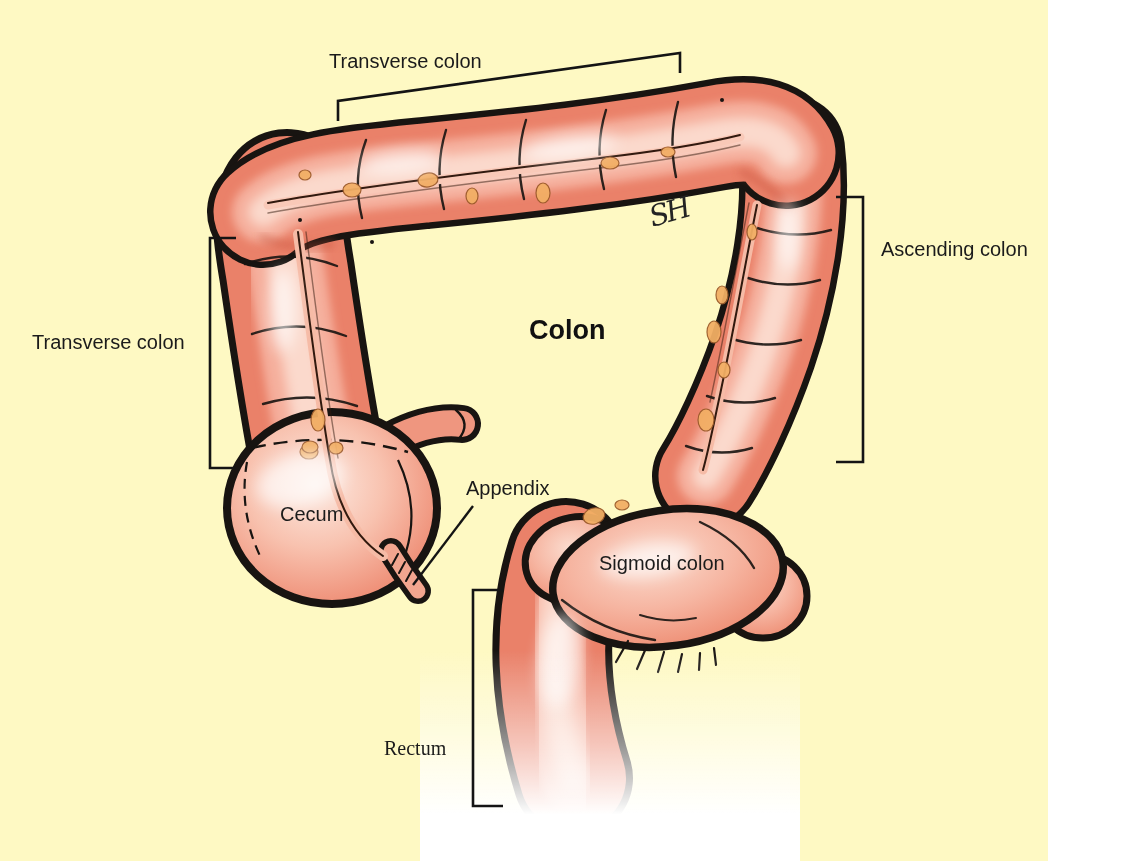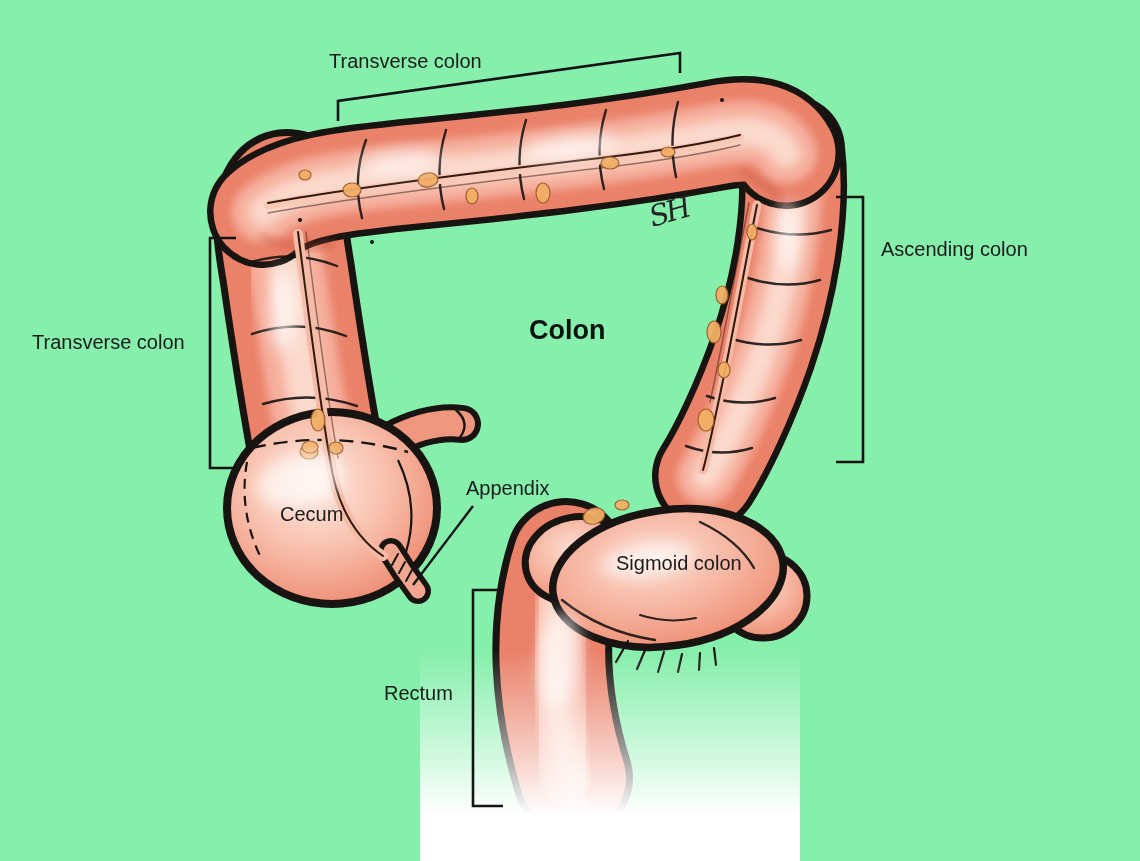--- a/index.html
+++ b/index.html
@@ -1,16 +1,16 @@
 <!DOCTYPE html>
 <html><head>
 <meta charset="utf-8">
 <style>
   html,body{margin:0;padding:0;background:#ffffff;}
-  .stage{position:relative;width:1140px;height:861px;background:#86efac;overflow:hidden;
+  .stage{position:relative;width:1048px;height:861px;background:#fef9c3;overflow:hidden;
          font-family:"Liberation Sans",sans-serif;}
   .stage svg{position:absolute;left:0;top:0;}
   .lbl{position:absolute;font-size:20px;color:#1b1b1b;white-space:nowrap;line-height:1.1;}
   .title{position:absolute;font-size:27px;font-weight:bold;color:#111;white-space:nowrap;margin-left:32px;}
   .sig{position:absolute;font-family:"DejaVu Serif",serif;font-style:italic;font-size:29px;
        color:#242424;transform:rotate(-16deg);letter-spacing:-3px;}
 </style>
 </head>
 <body>
 
@@ -192,17 +192,17 @@
       <line x1="473" y1="506" x2="413" y2="585" stroke-width="2.4"></line>
     </g>
   </svg>
 
   <div class="lbl" style="left:329px;top:50px;">Transverse colon</div>
   <div class="lbl" style="left:881px;top:238px;">Ascending colon</div>
   <div class="lbl" style="left:32px;top:331px;">Transverse colon</div>
   <div class="title" style="left:497px;top:315px;">Colon</div>
   <div class="lbl" style="left:272px;top:503px;margin-left:8px;">Cecum</div>
   <div class="lbl" style="left:466px;top:477px;">Appendix</div>
-  <div class="lbl" style="left:616px;top:552px;">Sigmoid colon</div>
-  <div class="lbl" style="left:384px;top:682px;">Rectum</div>
+  <div class="lbl" style="left:599px;top:552px;">Sigmoid colon</div>
+  <div class="lbl" style="left:384px;top:737px;font-family:Liberation Serif, serif;">Rectum</div>
   <div class="sig" style="left:649px;top:195px;">SH</div>
 
 </div>
 
 </body></html>

